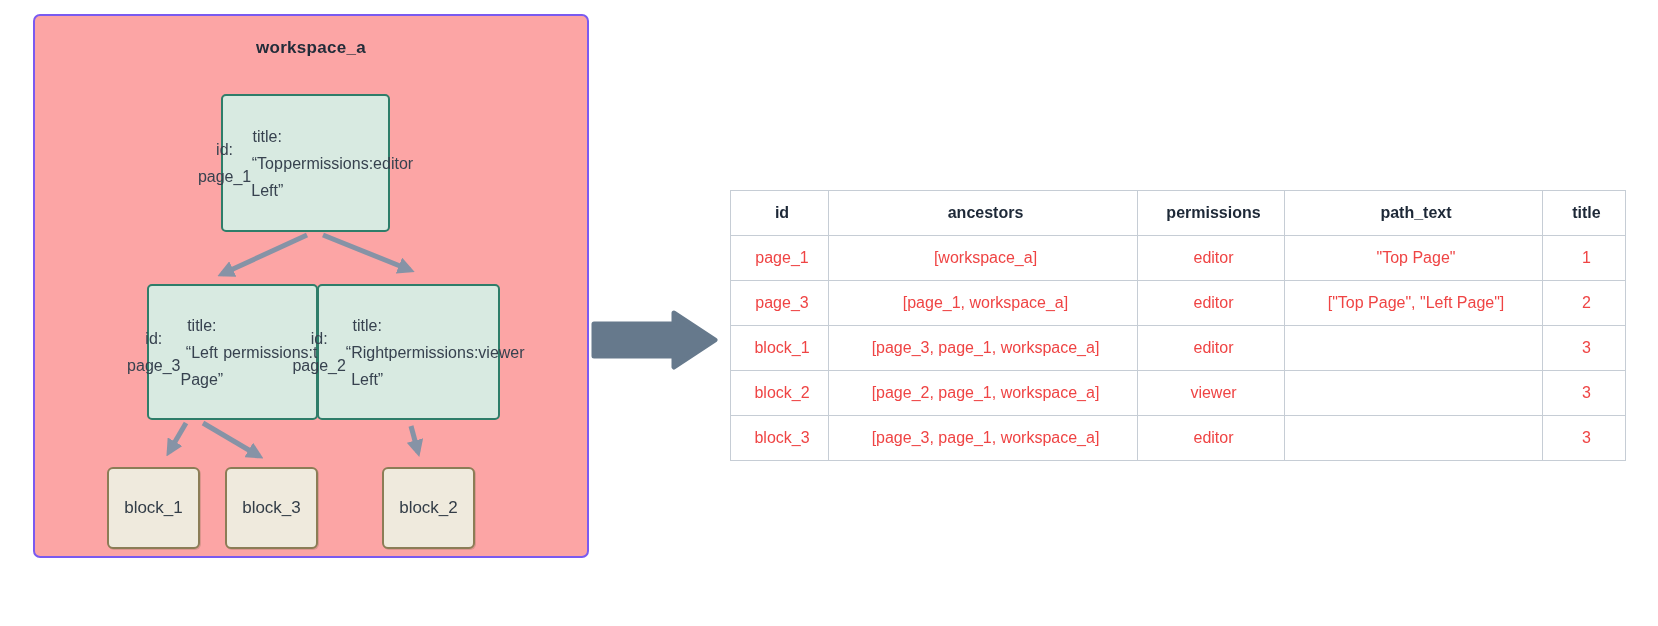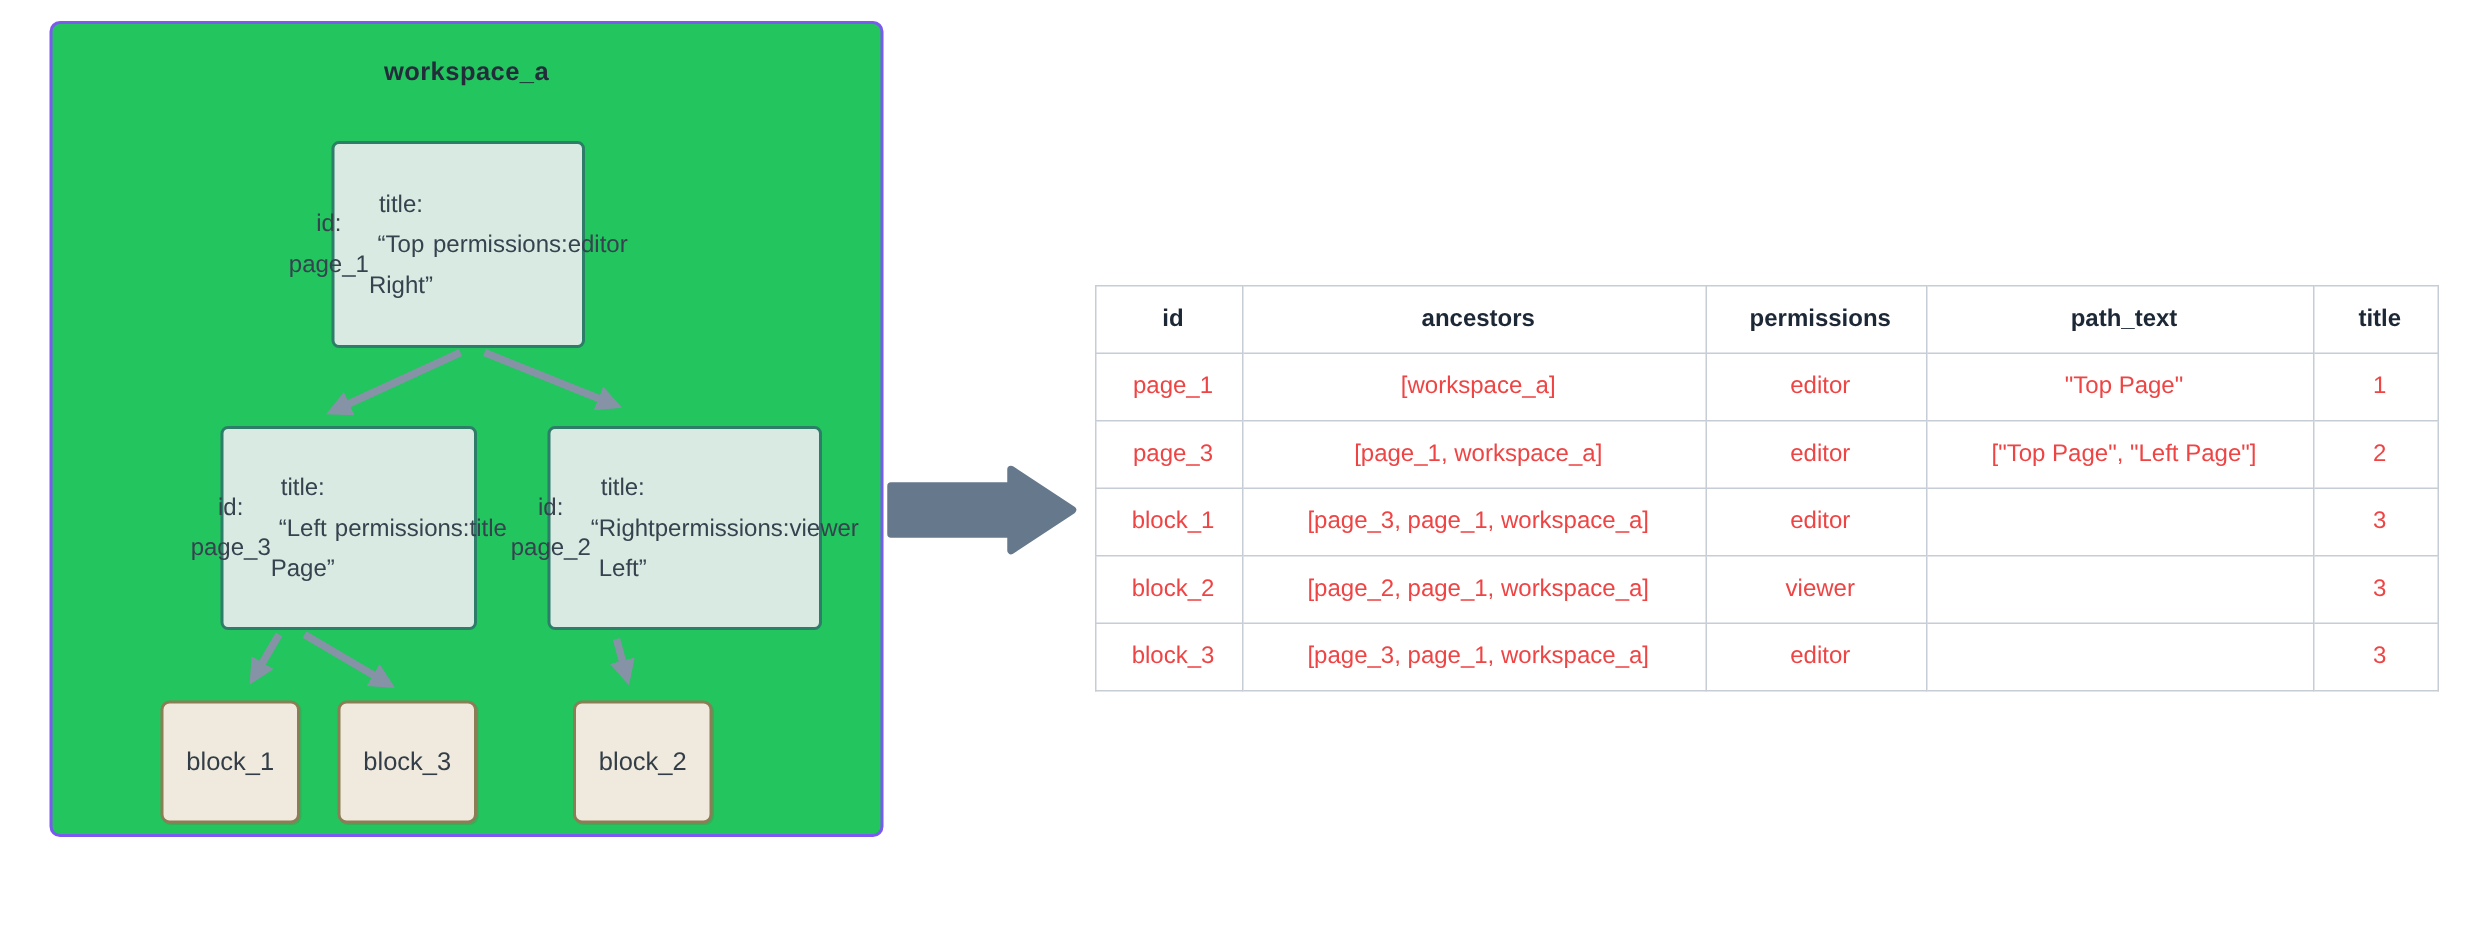--- a/index.html
+++ b/index.html
@@ -4,21 +4,21 @@
 <style>
   html,body{margin:0;padding:0;background:#ffffff;}
   .stage{
     position:relative;width:1658px;height:626px;overflow:hidden;
     font-family:"Liberation Sans","DejaVu Sans",sans-serif;
     color:#2e3a47;background:#ffffff;
   }
   
   .workspace{
     position:absolute;left:33px;top:14px;width:556px;height:544px;
-    background:#22c55e;border:2.5px solid #7a5af0;border-radius:7px;
+    background:#fca5a5;border:2.5px solid #7a5af0;border-radius:7px;
     box-sizing:border-box;
     padding-left:35px;
   }
   .ws-title{
     position:absolute;top:22px;left:0;width:100%;text-align:center;
     font-weight:bold;font-size:17px;color:#232d3a;letter-spacing:.3px;
   }
   .edges{position:absolute;left:0;top:0;width:556px;height:604px;}
   .node{
     position:absolute;box-sizing:border-box;display:flex;flex-direction:row;
@@ -27,21 +27,21 @@
   .page{
     background:#d8eae1;border:2px solid #2e7d69;border-radius:5px;
     font-size:16px;line-height:27px;color:#37424f;
   }
   .block{
     background:#efeadd;border:2px solid #8b7d56;border-radius:6px;
     font-size:17px;color:#333d47;box-shadow:1px 1px 0 rgba(120,105,70,.25);
   }
   .page1{left:186px;top:78px;width:169px;height:138px;}
   .page3{left:72px;top:268px;width:171px;height:136px;margin-left:40px;}
-  .page2{left:282px;top:268px;width:183px;height:136px;margin-left:48px;}
+  .page2{left:282px;top:268px;width:183px;height:136px;}
   .block1{left:72px;top:451px;width:93px;height:82px;}
   .block3{left:190px;top:451px;width:93px;height:82px;}
   .block2{left:347px;top:451px;width:93px;height:82px;}
   
   .transform-arrow{position:absolute;left:589px;top:306px;width:132px;height:66px;}
   
   .result-table{
     position:absolute;left:730px;top:190px;width:895px;
     border-collapse:collapse;table-layout:fixed;background:#ffffff;
     font-size:16px;
@@ -71,21 +71,21 @@
         <line x1="272" y1="219" x2="187" y2="258" marker-end="url(#ah)"></line>
         <line x1="288" y1="219" x2="375" y2="254" marker-end="url(#ah)"></line>
         <line x1="151" y1="407" x2="134" y2="436" marker-end="url(#ah)"></line>
         <line x1="168" y1="407" x2="224" y2="440" marker-end="url(#ah)"></line>
         <line x1="376" y1="410" x2="383" y2="436" marker-end="url(#ah)"></line>
       </g>
     </svg>
 
     <div class="node page page1">
       <div>id: page_1</div>
-      <div>title: “Top Right”</div>
+      <div>title: “Top Left”</div>
       <div>permissions:</div>
       <div>editor</div>
     </div>
 
     <div class="node page page3">
       <div>id: page_3</div>
       <div>title: “Left Page”</div>
       <div>permissions:</div>
       <div>title</div>
     </div>

